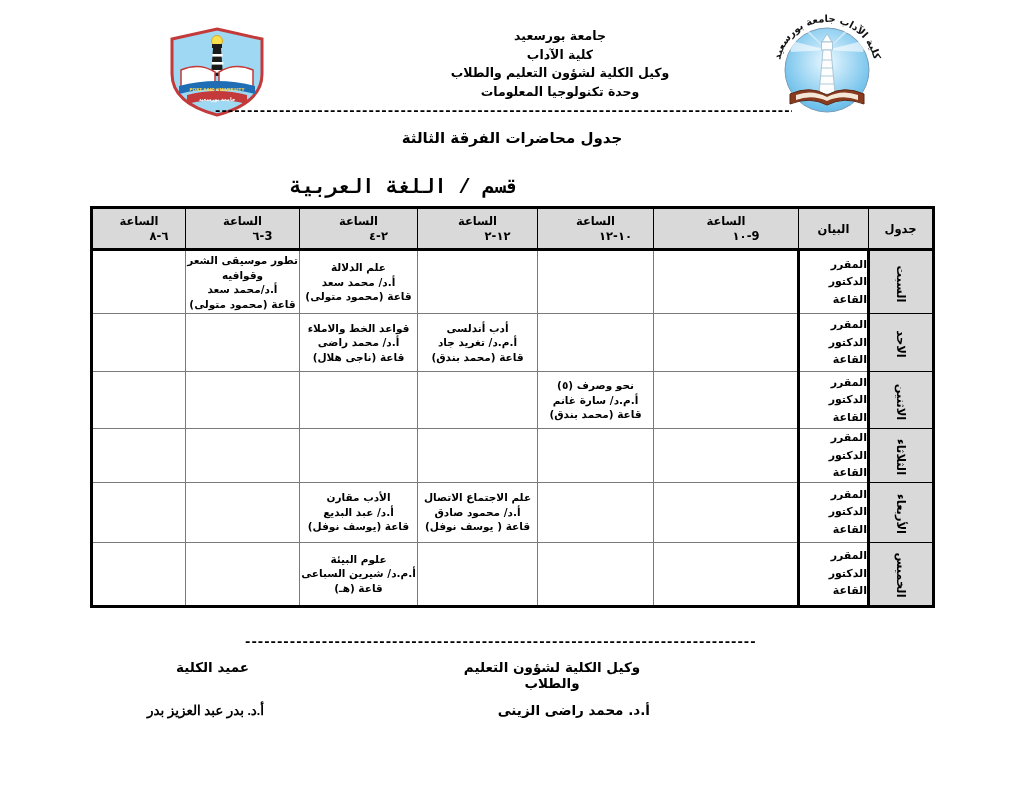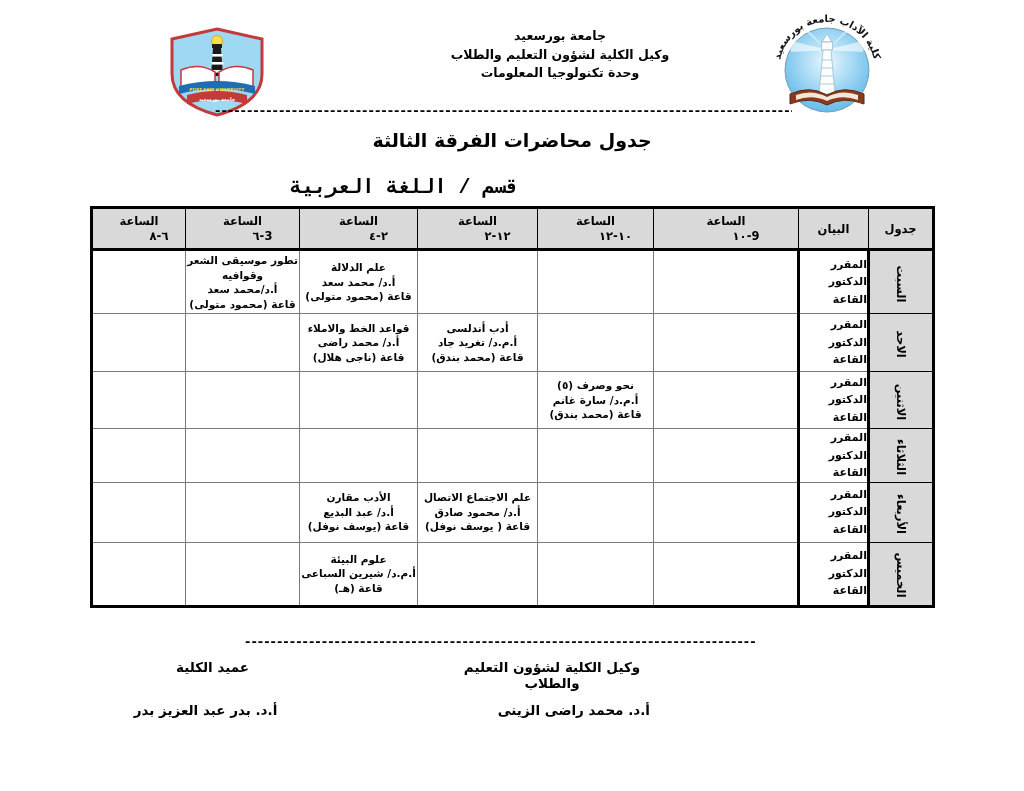--- a/index.html
+++ b/index.html
@@ -12,21 +12,21 @@
   .letterhead{position:absolute;top:27px;left:420px;width:280px;text-align:center;
     font-size:12.5px;line-height:18.5px;}
   .logo-left{position:absolute;top:26px;left:167px;width:100px;height:92px;}
   .logo-right{position:absolute;top:8px;left:772px;width:110px;height:108px;}
   
   .dash-line{position:absolute;overflow:hidden;white-space:nowrap;
     font-size:13px;letter-spacing:1px;font-weight:bold;direction:ltr;}
   .dash-top{top:103px;left:215px;width:577px;height:17px;}
   .dash-bottom{top:634px;left:245px;width:512px;height:17px;}
   
-  .title-main{position:absolute;top:129px;left:0;right:0;text-align:center;font-size:19px;}
+  .title-main{position:absolute;top:129px;left:0;right:0;text-align:center;font-size:15px;}
   .semester{position:absolute;top:166px;right:254px;font-size:14.5px;}
   .department{position:absolute;top:174px;left:290px;font-size:20px;font-family:Liberation Mono, monospace;}
   
   .sched{position:absolute;top:206px;left:90px;border-collapse:collapse;table-layout:fixed;
     width:845px;border:3px solid #000;}
   .sched th,.sched td{padding:0;}
   .sched thead th{background:#d9d9d9;border:1px solid #000;border-bottom:3px solid #000;
     font-size:11.5px;vertical-align:middle;}
   .hr-word{line-height:15px;}
   .hr-range{line-height:15px;padding-left:40px;}
@@ -42,21 +42,21 @@
   tbody tr:nth-child(2){height:58px;}
   tbody tr:nth-child(3){height:57px;}
   tbody tr:nth-child(4){height:48px;}
   tbody tr:nth-child(5){height:60px;}
   tbody tr:nth-child(6){height:64px;}
   thead tr{height:42px;}
   
   .f-right-title{position:absolute;top:659px;left:447px;width:210px;text-align:center;font-size:13.5px;}
   .f-left-title{position:absolute;top:659px;left:160px;width:105px;text-align:center;font-size:13.5px;}
   .f-right-name{position:absolute;top:702px;left:455px;width:195px;text-align:right;font-size:13.5px;}
-  .f-left-name{position:absolute;top:702px;left:108px;width:195px;text-align:center;font-size:13.5px;}
+  .f-left-name{position:absolute;top:702px;left:108px;width:195px;text-align:center;font-size:13.5px;font-family:Liberation Serif, serif;}
 </style>
 </head>
 <body>
 
 <div class="page">
 
   <svg class="logo-left" viewBox="0 0 100 92">
     <path d="M50 3 L95 13 L95 48 Q95 77 50 89 Q5 77 5 48 L5 13 Z" fill="#9ed8f2" stroke="#c43a3a" stroke-width="3"></path>
     <circle cx="50" cy="15" r="5.5" fill="#f7e04b" stroke="#dca72c" stroke-width="1"></circle>
     <rect x="45" y="18" width="10" height="4" fill="#1b1b1b"></rect>
@@ -94,20 +94,21 @@
     <line x1="48.2" y1="76" x2="61.8" y2="76" stroke="#9bbccf" stroke-width="0.8"></line>
     <path d="M18 86 Q38 77 55 87 Q72 77 92 86 L92 96 Q72 88 55 97 Q38 88 18 96 Z" fill="#8a3b1f" stroke="#5d2813" stroke-width="1"></path>
     <path d="M24 87 Q40 81 55 89 Q70 81 86 87 L86 92 Q70 86 55 93 Q40 86 24 92 Z" fill="#f3e7d7"></path>
     <text font-size="10" font-weight="bold" fill="#111111">
       <textPath href="#arcPath" startOffset="50%" text-anchor="middle">كلية الآداب جامعة بورسعيد</textPath>
     </text>
   </svg>
 
   <div class="letterhead">
     <div>جامعة بورسعيد</div>
+    <div>كلية الآداب</div>
     <div>وكيل الكلية لشؤون التعليم والطلاب</div>
     <div>وحدة تكنولوجيا المعلومات</div>
   </div>
 
   <div class="dash-line dash-top">--------------------------------------------------------------------------------------------------------------------------------------------</div>
 
   <div class="title-main">جدول محاضرات الفرقة الثالثة</div>
   <div class="department">قسم /  اللغة العربية</div>
 
   <table class="sched" dir="rtl">

